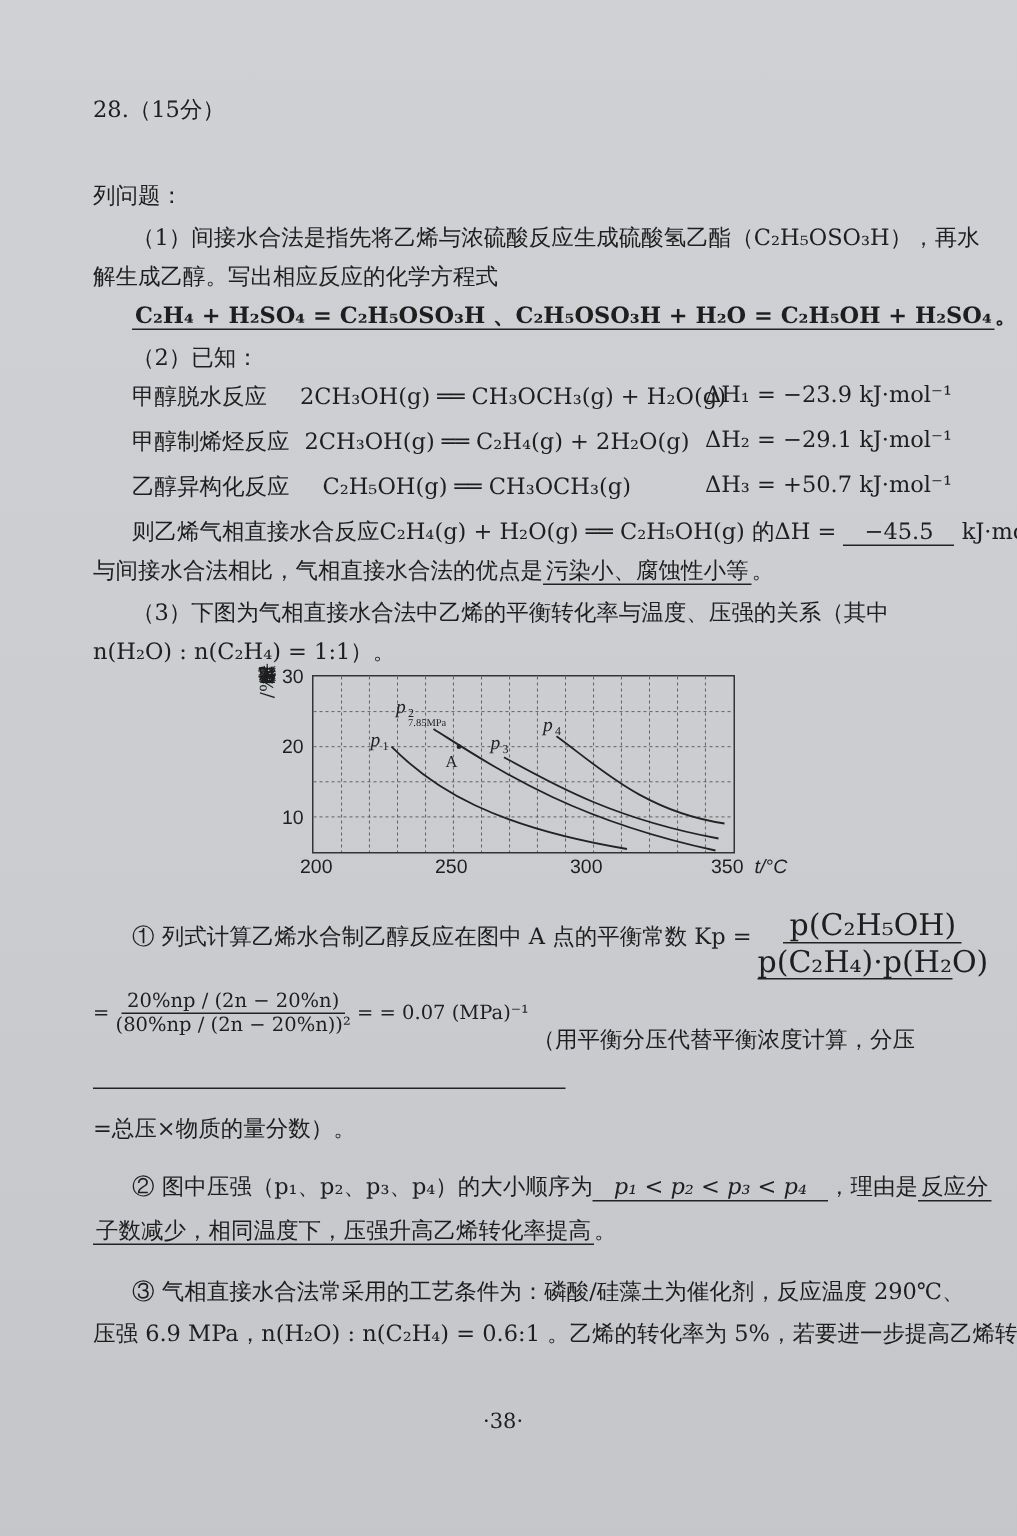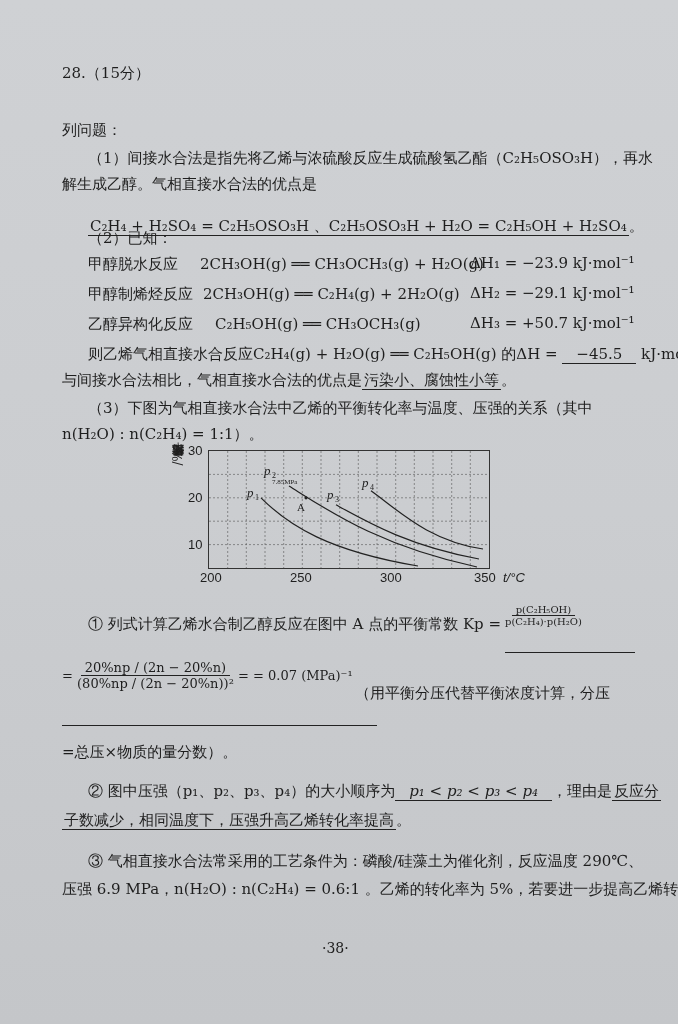--- a/index.html
+++ b/index.html
@@ -23,22 +23,22 @@
   .pagenum{position:absolute;left:322px;top:940px;font-size:14px;}
 </style>
 </head>
 <body>
 
 <div class="page">
 
   <div class="line l0" style="top:63px;">28.（15分）</div>
   <div class="line l0" style="top:120px;">列问题：</div>
   <div class="line ind" style="top:148px;">（1）间接水合法是指先将乙烯与浓硫酸反应生成硫酸氢乙酯（C₂H₅OSO₃H），再水</div>
-  <div class="line l0" style="top:174px;">解生成乙醇。气相直接水合法的优点是</div>
-  <div class="line ind" style="top:216px;">
+  <div class="line l0" style="top:174px;">解生成乙醇。写出相应反应的化学方程式</div>
+  <div class="line ind" style="top:200px;font-weight:bold;">
     <span class="u">C₂H₄ + H₂SO₄ = C₂H₅OSO₃H 、C₂H₅OSO₃H + H₂O = C₂H₅OH + H₂SO₄</span><span>。</span>
   </div>
 
   <div class="line ind" style="top:228px;">（2）已知：</div>
 
   <div>
     <div class="eqrow" style="left:88px;top:254px;">甲醇脱水反应</div>
     <div class="eqrow" style="left:200px;top:254px;">2CH₃OH(g) ══ CH₃OCH₃(g) + H₂O(g)</div>
     <div class="dh" style="top:254px;">ΔH₁ = −23.9 kJ·mol⁻¹</div>
   </div>
@@ -114,21 +114,21 @@
     </div>
     <div class="tick" style="left:200px;top:570px;">200</div>
     <div class="tick" style="left:290px;top:570px;">250</div>
     <div class="tick" style="left:380px;top:570px;">300</div>
     <div class="tick" style="left:474px;top:570px;">350</div>
     <div class="tick" style="left:503px;top:570px;font-style:italic;">t/°C</div>
   </div>
 
   <div class="line ind" style="top:614px;">① 列式计算乙烯水合制乙醇反应在图中 A 点的平衡常数 Kp =</div>
   <div style="position:absolute;left:505px;top:604px;">
-    <div class="frac" style="font-size:10px;">
+    <div class="frac" style="font-size:20px;">
       <span class="num">p(C₂H₅OH)</span>
       <span>p(C₂H₄)·p(H₂O)</span>
     </div>
   </div>
   <div style="position:absolute;left:505px;top:652px;width:130px;border-top:1px solid #222;"></div>
 
   <div style="position:absolute;left:62px;top:660px;font-size:13px;">
     <span style="vertical-align:middle;">=</span>
     <div class="frac">
       <span class="num">20%np / (2n − 20%n)</span>

